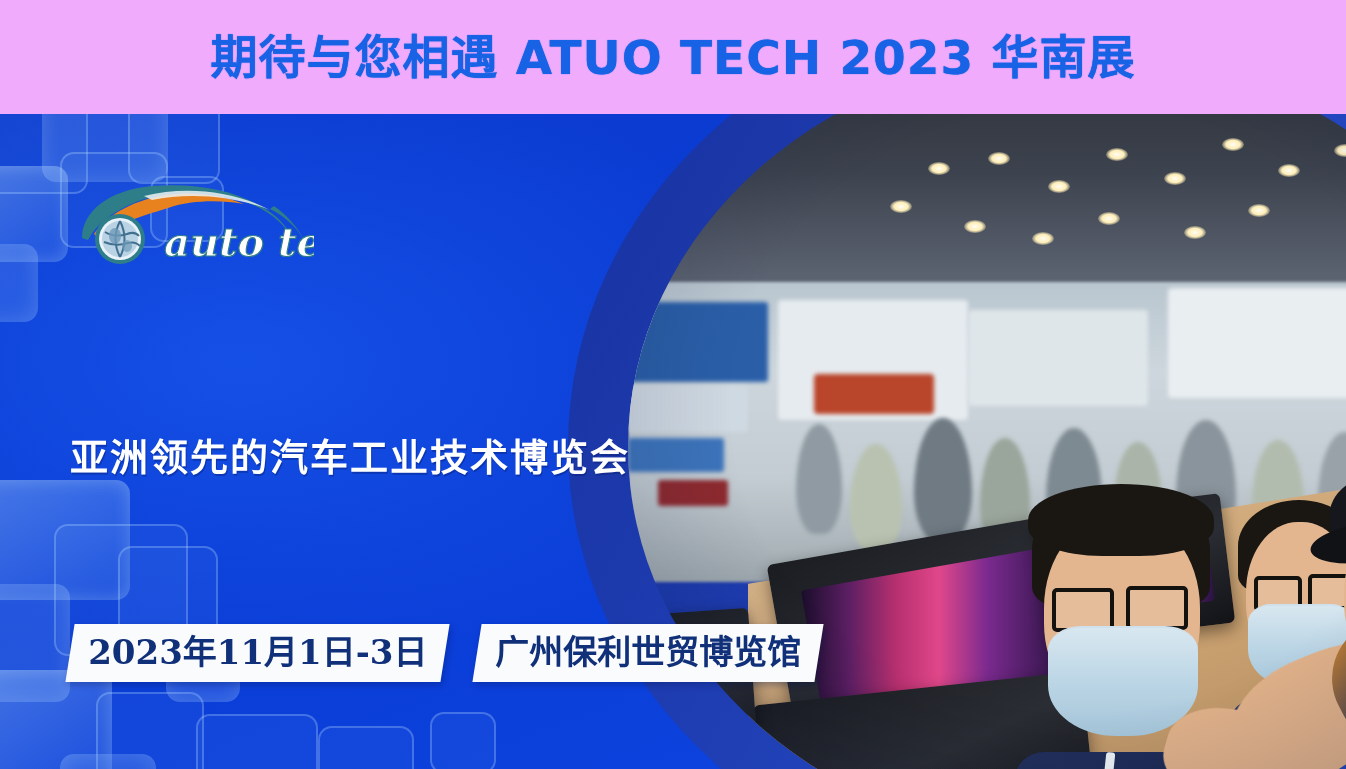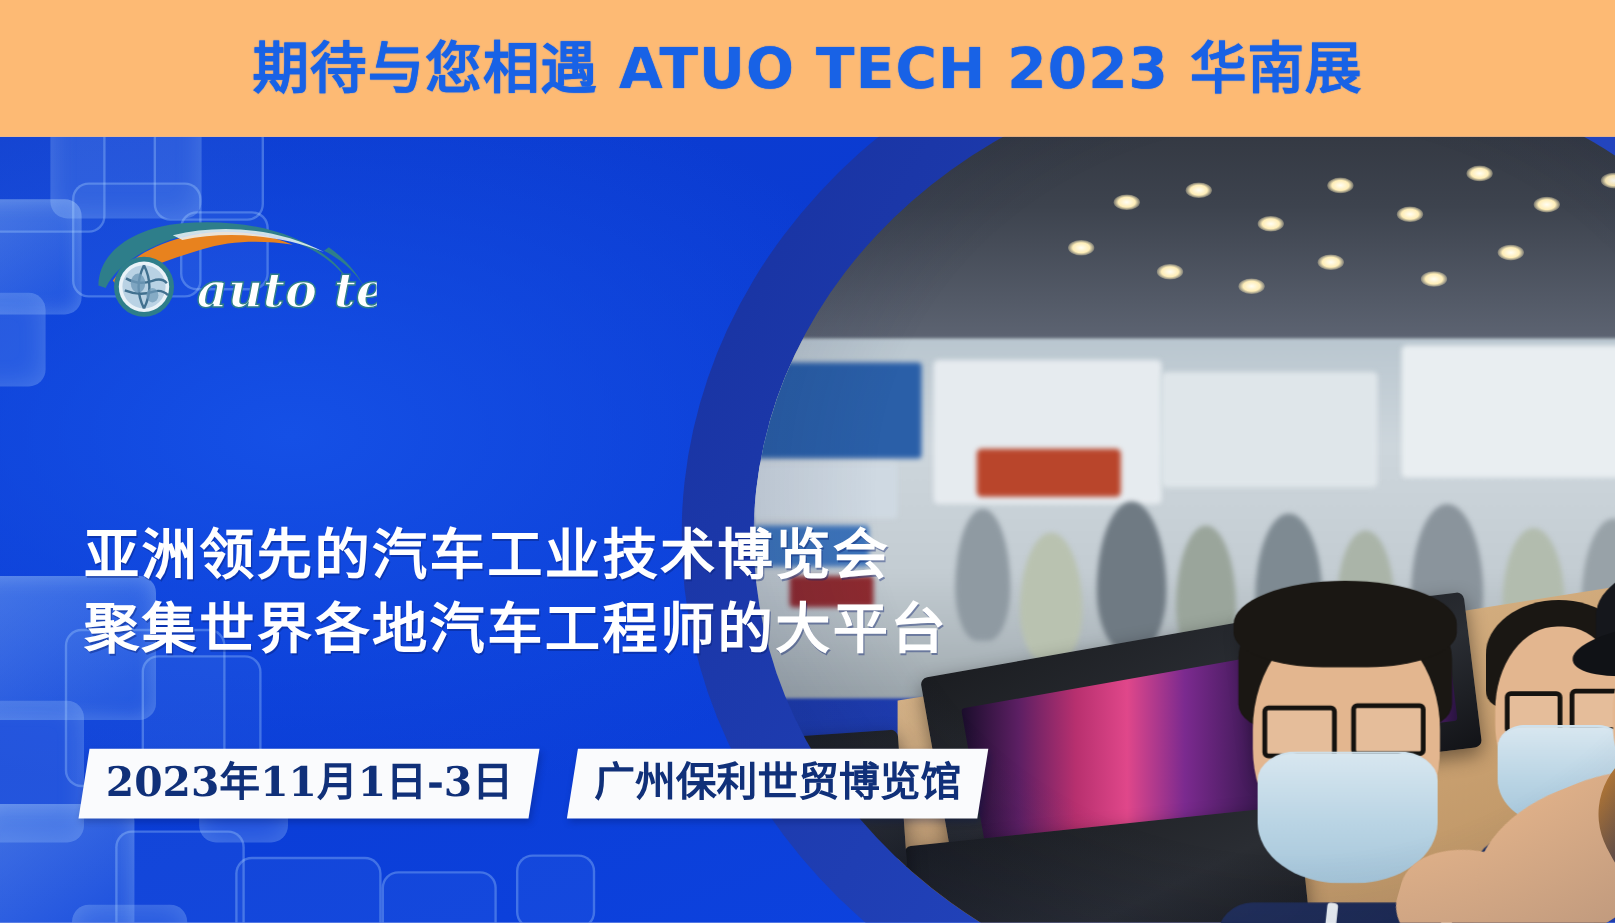--- a/index.html
+++ b/index.html
@@ -19,21 +19,21 @@
     overflow: hidden;
     background: #ffffff;
   }
 
   
   .header-band {
     position: absolute;
     left: 0; top: 0;
     width: 1346px;
     height: 114px;
-    background: #fdba74;
+    background: #f0abfc;
     display: flex;
     align-items: center;
     justify-content: center;
     z-index: 40;
   }
   .header-title {
     font-size: 47px;
     font-weight: 700;
     letter-spacing: 1px;
     color: #1862E6;
@@ -215,21 +215,21 @@
     letter-spacing: 2px;
     white-space: nowrap;
     line-height: 1;
     font-family: "DejaVu Sans", "Liberation Sans", sans-serif;
     text-shadow: 2px 3px 0 rgba(6,28,110,0.45), 0 0 2px rgba(255,255,255,0.4);
   }
 
   .sub {
     position: absolute;
     left: 70px;
-    font-size: 46px;
+    font-size: 38px;
     font-weight: 700;
     color: #ffffff;
     letter-spacing: 2px;
     white-space: nowrap;
     line-height: 1;
     font-family: "DejaVu Sans", "Liberation Sans", sans-serif;
     text-shadow: 1px 2px 0 rgba(6,28,110,0.40);
   }
   .sub-1 { top: 325px; }
   .sub-2 { top: 387px; }
@@ -422,21 +422,20 @@
         <ellipse cx="41" cy="60" rx="6" ry="8" fill="#6f9ab8" opacity="0.8"></ellipse>
         <ellipse cx="53" cy="70" rx="5" ry="6" fill="#6f9ab8" opacity="0.7"></ellipse>
 
         <text x="90" y="80" font-family="DejaVu Serif, Liberation Serif, serif" font-size="40" font-style="italic" font-weight="700" fill="#FFFFFF" stroke="#2E7E8A" stroke-width="1.2">auto tech</text>
       </svg>
     </div>
 
 
     <div class="sub sub-1">亚洲领先的汽车工业技术博览会</div>
 
-    <div class="sub sub-2">聚集世界各地汽车工程师的大平台</div>
 
     <div class="badges">
       <div class="badge">
         <span>2023年11月1日-3日</span>
       </div>
       <div class="badge">
         <span>广州保利世贸博览馆</span>
       </div>
     </div>
 

